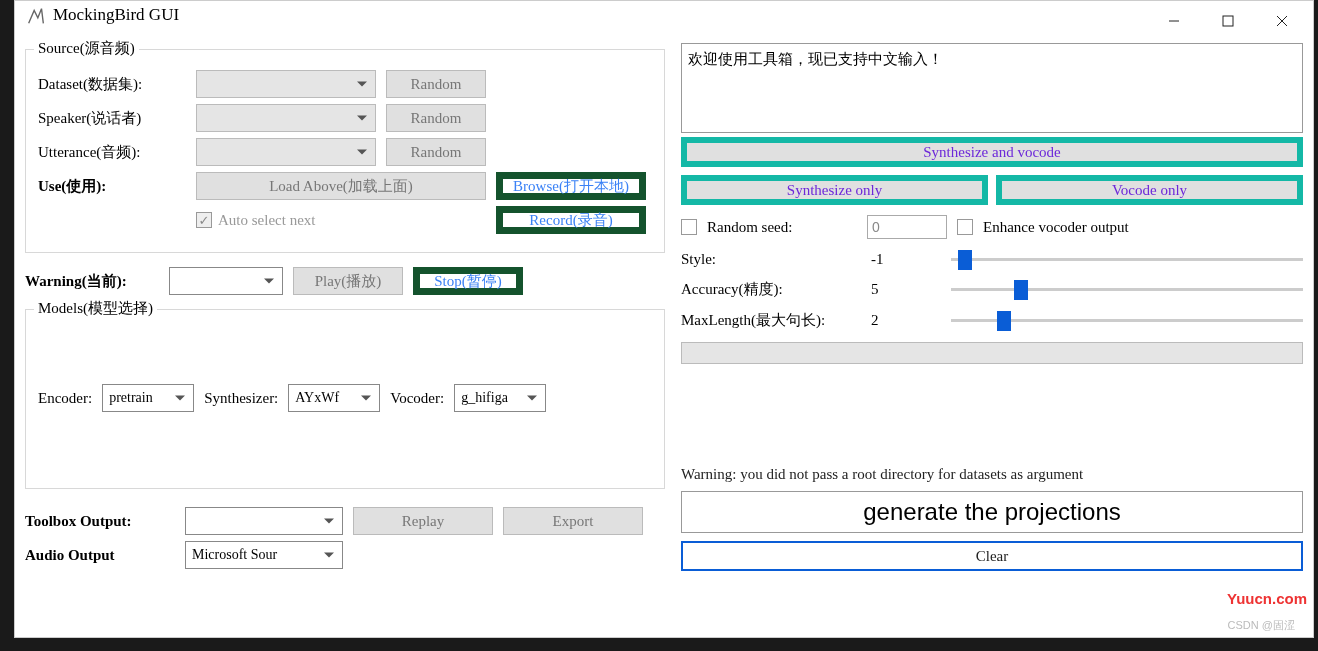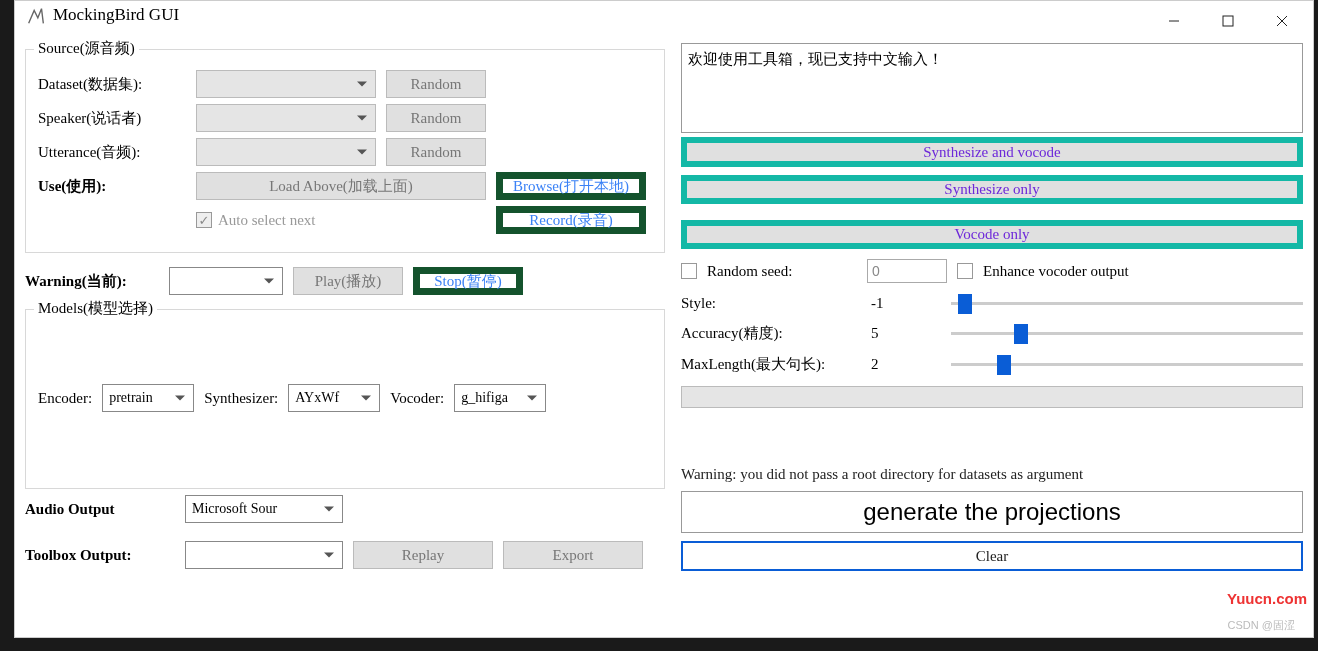--- a/index.html
+++ b/index.html
@@ -19,21 +19,21 @@
 .lbl.bold { font-weight: bold; }
 .combo { height: 28px; background: #e5e5e5; border: 1px solid #bbb; display: flex; align-items: center; padding: 0 6px; font-size: 14px; position: relative; font-family: "SimSun", serif; }
 .combo::after { content: ""; position: absolute; right: 8px; top: 50%; width: 0; height: 0; border-left: 5px solid transparent; border-right: 5px solid transparent; border-top: 5px solid #555; transform: translateY(-50%); }
 .combo.lite { background: #fff; border: 1px solid #888; }
 .btn { height: 28px; background: #e0e0e0; border: 1px solid #bbb; display: flex; align-items: center; justify-content: center; font-size: 15px; font-family: "SimSun", serif; cursor: pointer; color: #777; }
 .btn.white { background: #fff; border: 7px solid #14532d; color: #3b82f6; }
 .chk { width: 16px; height: 16px; border: 1px solid #999; background: #fff; display: inline-flex; align-items: center; justify-content: center; font-size: 13px; }
 .chk.dis { background: #eee; color: #888; }
 .textarea { border: 1px solid #999; padding: 6px; font-size: 15px; font-family: "SimSun", serif; min-height: 90px; }
 .widebtn { height: 30px; background: #e0e0e0; border: 6px solid #14b8a6; display: flex; align-items: center; justify-content: center; font-size: 15px; font-family: "SimSun", serif; color: #6d28d9; margin: 4px 0; }
-.twocol { display: flex; gap: 8px; flex-direction: column; }
+.twocol { display: flex; gap: 8px; }
 .twocol .widebtn { flex: 1; }
 .numinput { width: 80px; height: 24px; border: 1px solid #aaa; padding: 0 4px; font-size: 14px; color: #888; }
 .slider { position: relative; height: 14px; display: flex; align-items: center; }
 .slider .track { height: 3px; background: #ccc; width: 100%; }
 .slider .thumb { position: absolute; width: 14px; height: 20px; background: #0a5dd6; top: -3px; }
 .progress { height: 22px; background: #e5e5e5; border: 1px solid #bbb; margin: 6px 0; }
 .warning { font-size: 15px; font-family: "SimSun", serif; color: #222; margin: 4px 0; white-space: nowrap; overflow: hidden; }
 .input-line { height: 42px; border: 1px solid #999; display: flex; align-items: center; justify-content: center; font-size: 24px; margin: 4px 0; }
 .clearbtn { height: 30px; border: 2px solid #0a5dd6; display: flex; align-items: center; justify-content: center; font-size: 15px; font-family: "SimSun", serif; color: #222; margin: 4px 0; background: #fff; }
 .watermark { position: absolute; right: 6px; color: #e33; font-size: 15px; font-weight: bold; }
@@ -120,30 +120,30 @@
         <div class="row" style="margin-top:60px">
           <div class="lbl">Encoder:</div>
           <div class="combo lite" style="width:92px">pretrain</div>
           <div class="lbl">Synthesizer:</div>
           <div class="combo lite" style="width:92px">AYxWf</div>
           <div class="lbl">Vocoder:</div>
           <div class="combo lite" style="width:92px">g_hifiga</div>
         </div>
       </div>
 
-      <div class="row">
-        <div class="lbl bold" style="width:150px">Audio Output</div>
-        <div class="combo lite" style="width:158px">Microsoft Sour</div>
-      </div>
-
       <div class="row" style="margin-top:18px">
         <div class="lbl bold" style="width:150px">Toolbox Output:</div>
         <div class="combo lite" style="width:158px"></div>
         <div class="btn" style="width:140px">Replay</div>
         <div class="btn" style="width:140px">Export</div>
+      </div>
+
+      <div class="row">
+        <div class="lbl bold" style="width:150px">Audio Output</div>
+        <div class="combo lite" style="width:158px">Microsoft Sour</div>
       </div>
 
     </div>
 
     <div class="right">
       <div class="textarea">欢迎使用工具箱，现已支持中文输入！</div>
       <div class="widebtn">Synthesize and vocode</div>
       <div class="twocol">
         <div class="widebtn">Synthesize only</div>
         <div class="widebtn">Vocode only</div>

